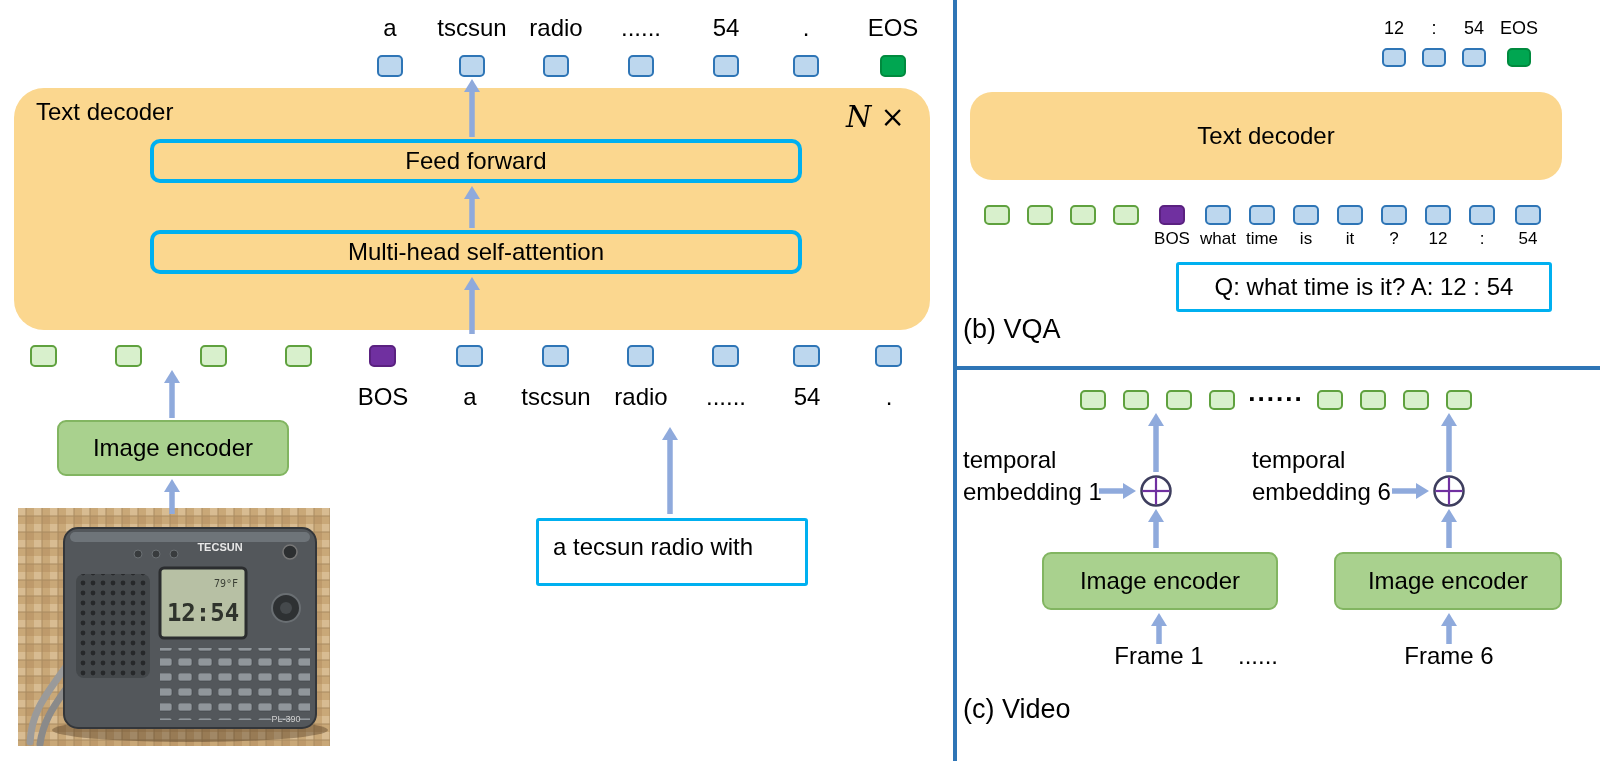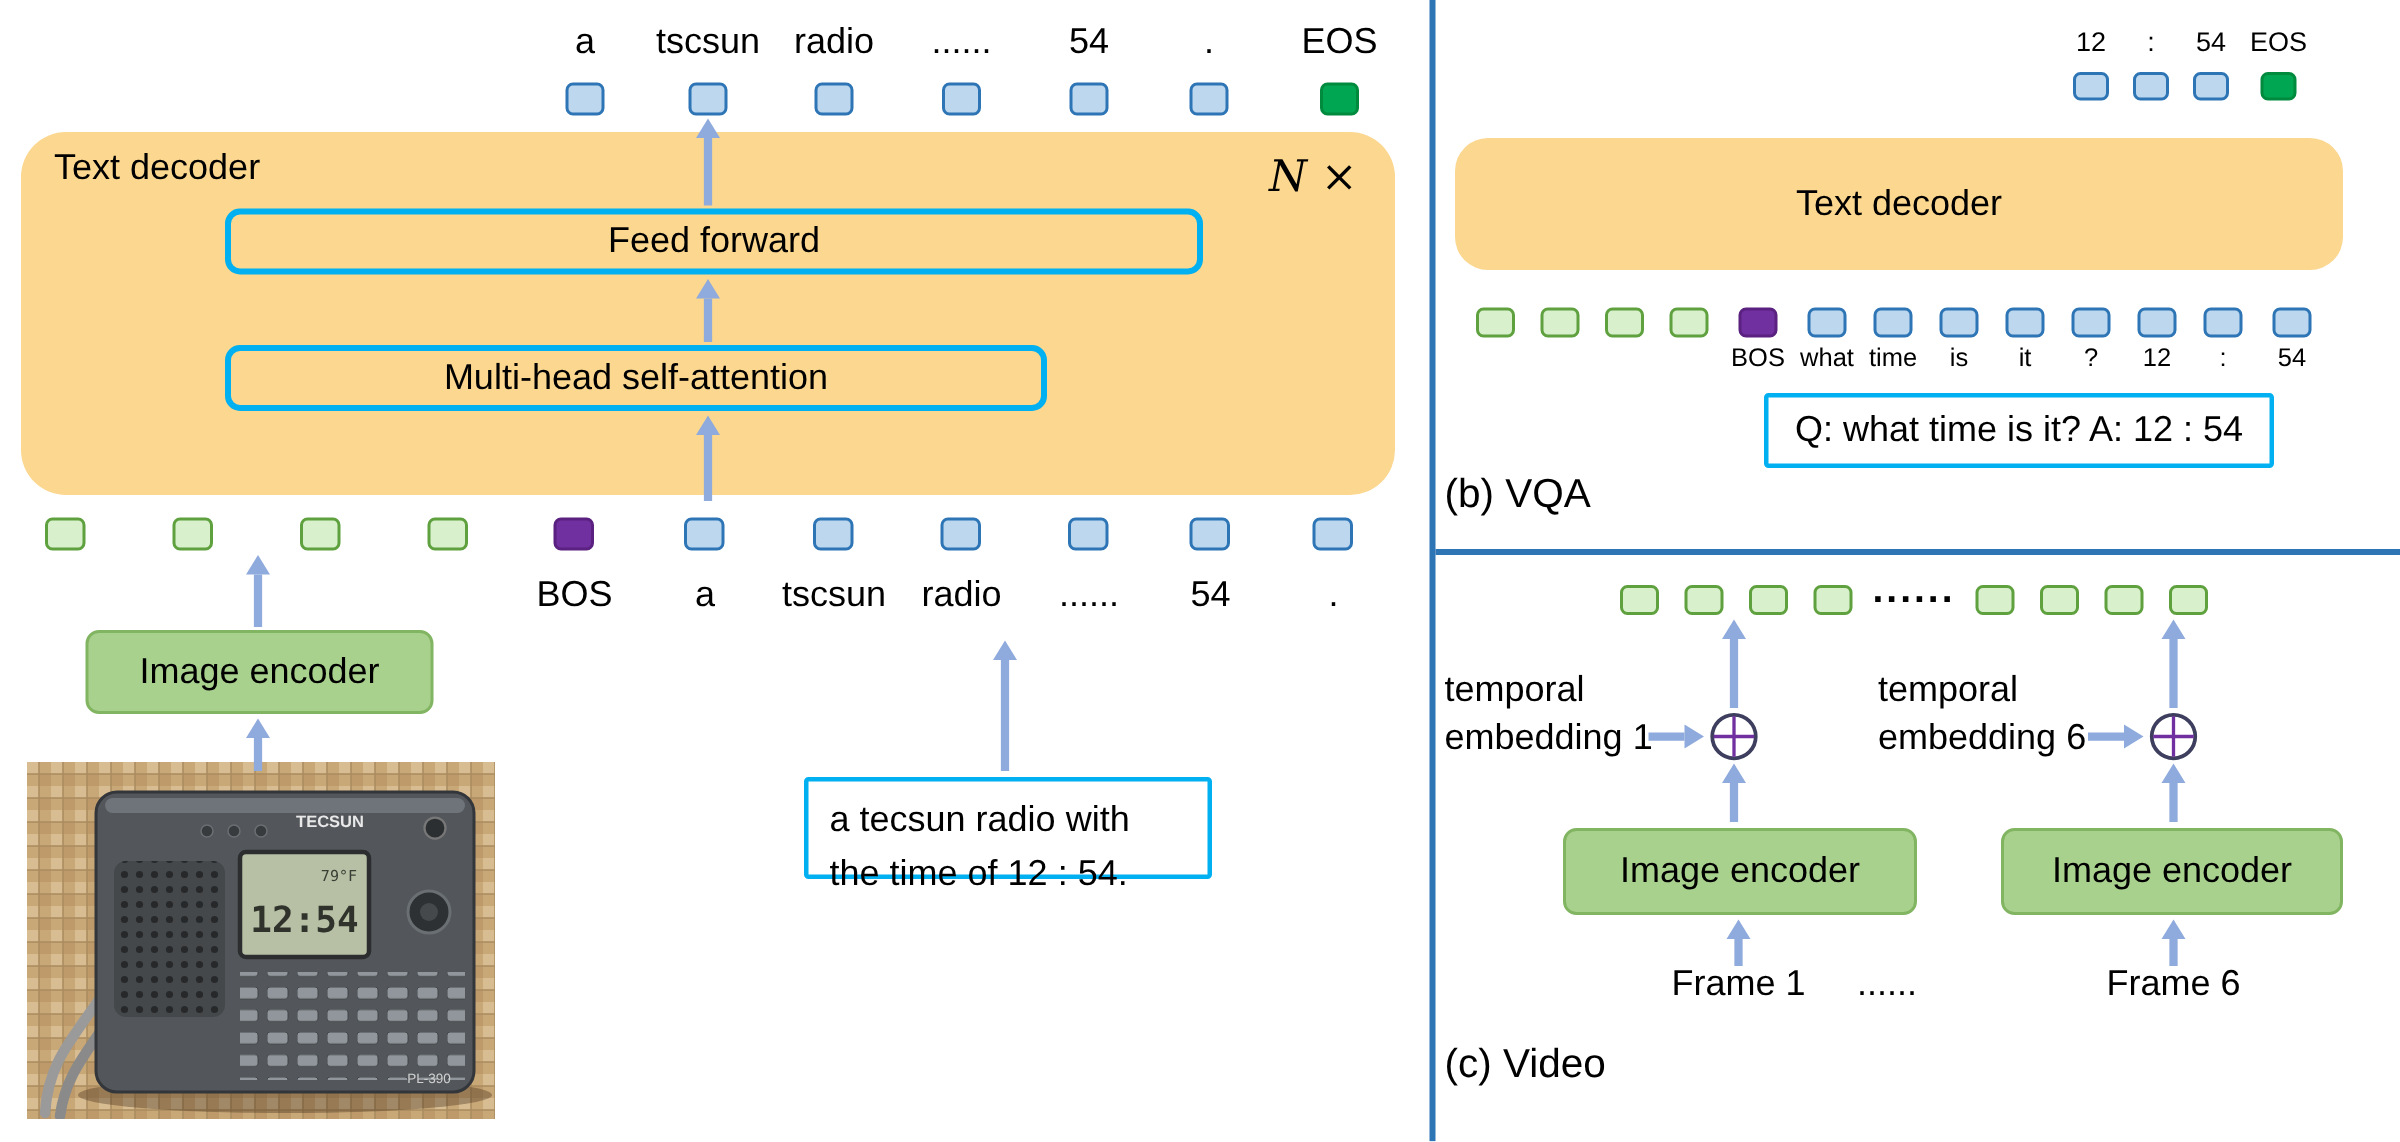--- a/index.html
+++ b/index.html
@@ -53,21 +53,21 @@
   <div class="tok blue" style="left:543px;top:55px;width:26px;height:22px"></div>
   <div class="tok blue" style="left:628px;top:55px;width:26px;height:22px"></div>
   <div class="tok blue" style="left:713px;top:55px;width:26px;height:22px"></div>
   <div class="tok blue" style="left:793px;top:55px;width:26px;height:22px"></div>
   <div class="tok eos" style="left:880px;top:55px;width:26px;height:22px"></div>
 
   <div class="decoder" style="left:14px;top:88px;width:916px;height:242px"></div>
   <div class="decoder-label" style="left:36px;top:98px">Text decoder</div>
   <div class="nx" style="left:846px;top:100px">N ×</div>
   <div class="cyanbox" style="left:150px;top:139px;width:652px;height:44px">Feed forward</div>
-  <div class="cyanbox" style="left:150px;top:230px;width:548px;height:44px">Multi-head self-attention</div>
+  <div class="cyanbox" style="left:150px;top:230px;width:652px;height:44px">Multi-head self-attention</div>
 
   <div class="tok green" style="left:30px;top:345px;width:27px;height:22px"></div>
   <div class="tok green" style="left:115px;top:345px;width:27px;height:22px"></div>
   <div class="tok green" style="left:200px;top:345px;width:27px;height:22px"></div>
   <div class="tok green" style="left:285px;top:345px;width:27px;height:22px"></div>
   <div class="tok bos" style="left:369px;top:345px;width:27px;height:22px"></div>
   <div class="tok blue" style="left:456px;top:345px;width:27px;height:22px"></div>
   <div class="tok blue" style="left:542px;top:345px;width:27px;height:22px"></div>
   <div class="tok blue" style="left:627px;top:345px;width:27px;height:22px"></div>
   <div class="tok blue" style="left:712px;top:345px;width:27px;height:22px"></div>
@@ -79,21 +79,20 @@
   <div class="lbl" style="left:556px;top:383px">tscsun</div>
   <div class="lbl" style="left:641px;top:383px">radio</div>
   <div class="lbl" style="left:726px;top:383px">......</div>
   <div class="lbl" style="left:807px;top:383px">54</div>
   <div class="lbl" style="left:889px;top:383px">.</div>
 
   <div class="greenbox" style="left:57px;top:420px;width:232px;height:56px">Image encoder</div>
 
   <div class="whitebox" style="left:536px;top:518px;width:272px;height:68px;padding:8px 0 0 14px">
     <div class="cap-line">a tecsun radio with</div>
-    <div class="cap-line">the time of 12 : 54.</div>
   </div>
 
 
   <svg class="radio" style="left:18px;top:508px" width="312" height="238" viewBox="0 0 312 238">
     <defs>
       <pattern id="weave" width="16" height="16" patternUnits="userSpaceOnUse">
         <rect width="16" height="16" fill="#C9A878"></rect>
         <rect width="8" height="8" fill="#D8BC92"></rect>
         <rect x="8" y="8" width="8" height="8" fill="#BE9A6B"></rect>
         <line x1="0" y1="8" x2="16" y2="8" stroke="#A98B5F" stroke-width="1"></line>
@@ -158,21 +157,21 @@
   <div class="lbl f17" style="left:1172px;top:229px">BOS</div>
   <div class="lbl f17" style="left:1218px;top:229px">what</div>
   <div class="lbl f17" style="left:1262px;top:229px">time</div>
   <div class="lbl f17" style="left:1306px;top:229px">is</div>
   <div class="lbl f17" style="left:1350px;top:229px">it</div>
   <div class="lbl f17" style="left:1394px;top:229px">?</div>
   <div class="lbl f17" style="left:1438px;top:229px">12</div>
   <div class="lbl f17" style="left:1482px;top:229px">:</div>
   <div class="lbl f17" style="left:1528px;top:229px">54</div>
 
-  <div class="whitebox qa" style="left:1176px;top:262px;width:340px;height:50px">Q: what time is it? A: 12 : 54</div>
+  <div class="whitebox qa" style="left:1176px;top:262px;width:376px;height:50px">Q: what time is it? A: 12 : 54</div>
   <div class="caption" style="left:963px;top:314px">(b) VQA</div>
 
   <div class="tok green" style="left:1080px;top:390px;width:26px;height:20px"></div>
   <div class="tok green" style="left:1123px;top:390px;width:26px;height:20px"></div>
   <div class="tok green" style="left:1166px;top:390px;width:26px;height:20px"></div>
   <div class="tok green" style="left:1209px;top:390px;width:26px;height:20px"></div>
   <div class="lbl f26" style="left:1276px;top:378px">......</div>
   <div class="tok green" style="left:1317px;top:390px;width:26px;height:20px"></div>
   <div class="tok green" style="left:1360px;top:390px;width:26px;height:20px"></div>
   <div class="tok green" style="left:1403px;top:390px;width:26px;height:20px"></div>

